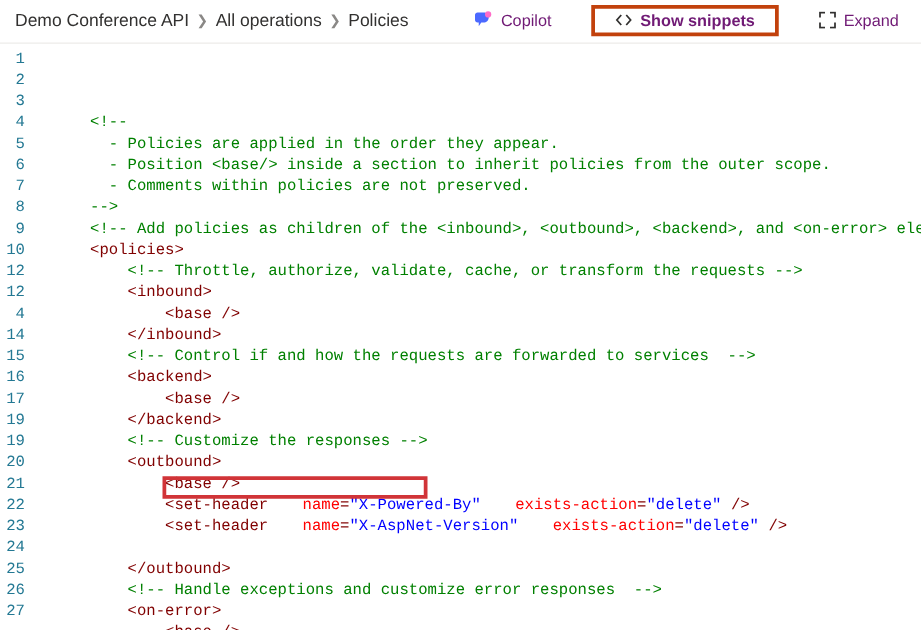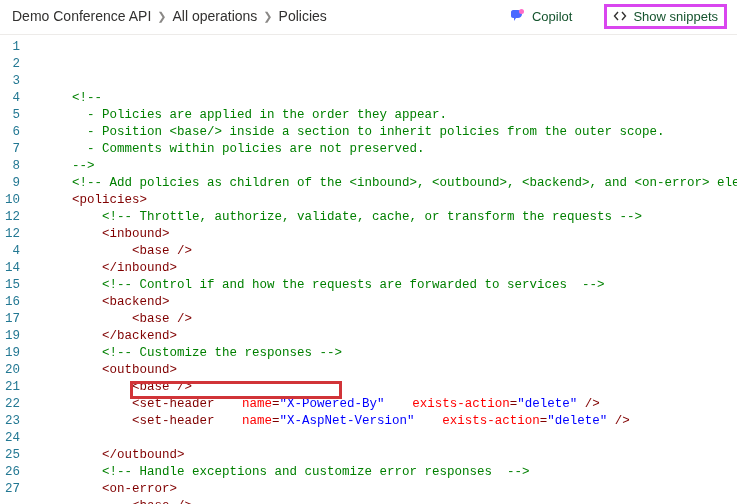--- a/index.html
+++ b/index.html
@@ -31,25 +31,26 @@
   }
   .breadcrumb .crumb { color: #323130; }
   .breadcrumb .sep { color: #8a8886; font-size: 11px; }
   .tool-btn {
     display: flex;
     align-items: center;
     gap: 6px;
     padding: 4px 8px;
     cursor: pointer;
     font-size: 13px;
-    color: #14532d;
+    color: #701a75;
   }
   .hl-red {
-    border: 3px solid #d946ef;
-    padding: 2px 6px;
+    border: 3px solid #c2410c;
+    padding: 2px 16px;
+    font-weight: bold;
   }
   .editor {
     display: flex;
     font-family: Consolas, "Courier New", monospace;
     font-size: 12.5px;
     line-height: 17px;
     border-top: 1px solid #edebe9;
     height: calc(100% - 34px);
     overflow: hidden;
   }
@@ -104,20 +105,28 @@
     <span>Copilot</span>
   </div>
   <div class="tool-btn hl-red">
     <span>
       <svg width="14" height="14" viewBox="0 0 14 14">
           <path fill="none" stroke="#323130" stroke-width="1.4" d="M5 3L1.5 7 5 11M9 3l3.5 4L9 11"></path>
         </svg>
     </span>
     <span>Show snippets</span>
   </div>
+  <div class="tool-btn">
+    <span>
+      <svg width="14" height="14" viewBox="0 0 14 14">
+          <path fill="none" stroke="#323130" stroke-width="1.4" d="M5 1H1v4M9 1h4v4M5 13H1V9M9 13h4V9"></path>
+        </svg>
+    </span>
+    <span>Expand</span>
+  </div>
 </div>
 
 <div class="editor">
   <div class="gutter" id="gutter">
       <div>1</div>
       <div>2</div>
       <div>3</div>
       <div>4</div>
       <div>5</div>
       <div>6</div>

